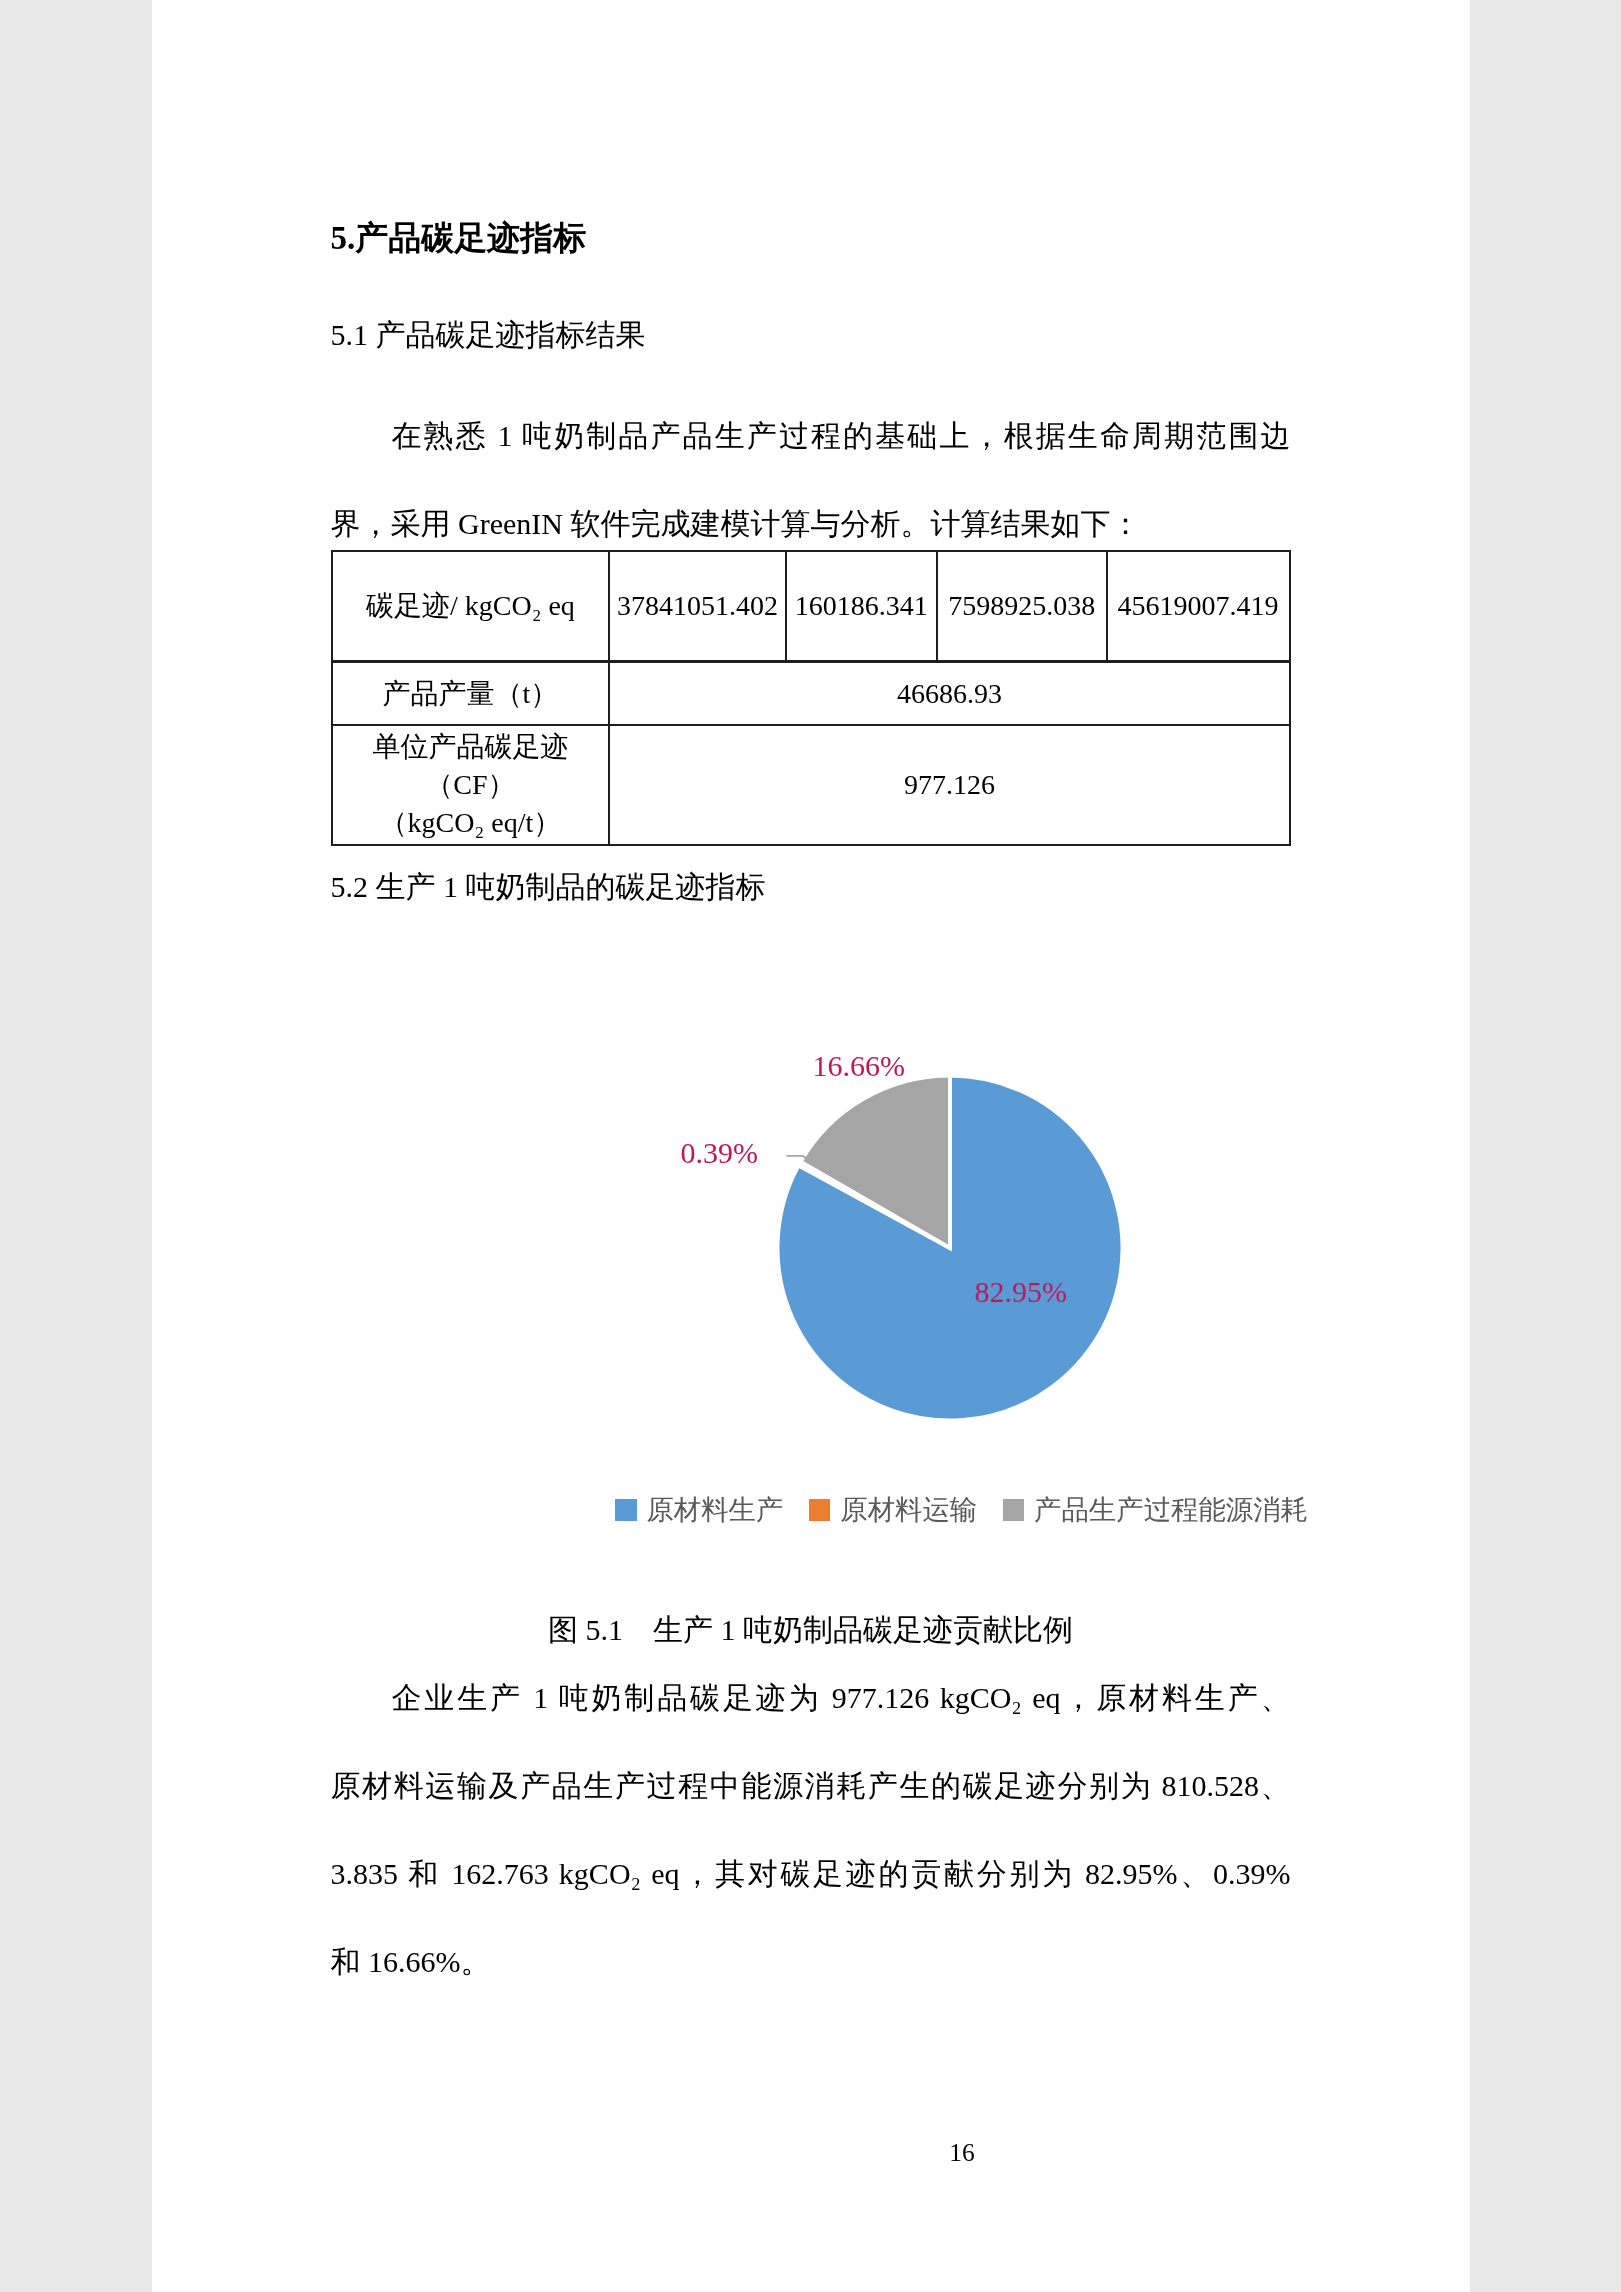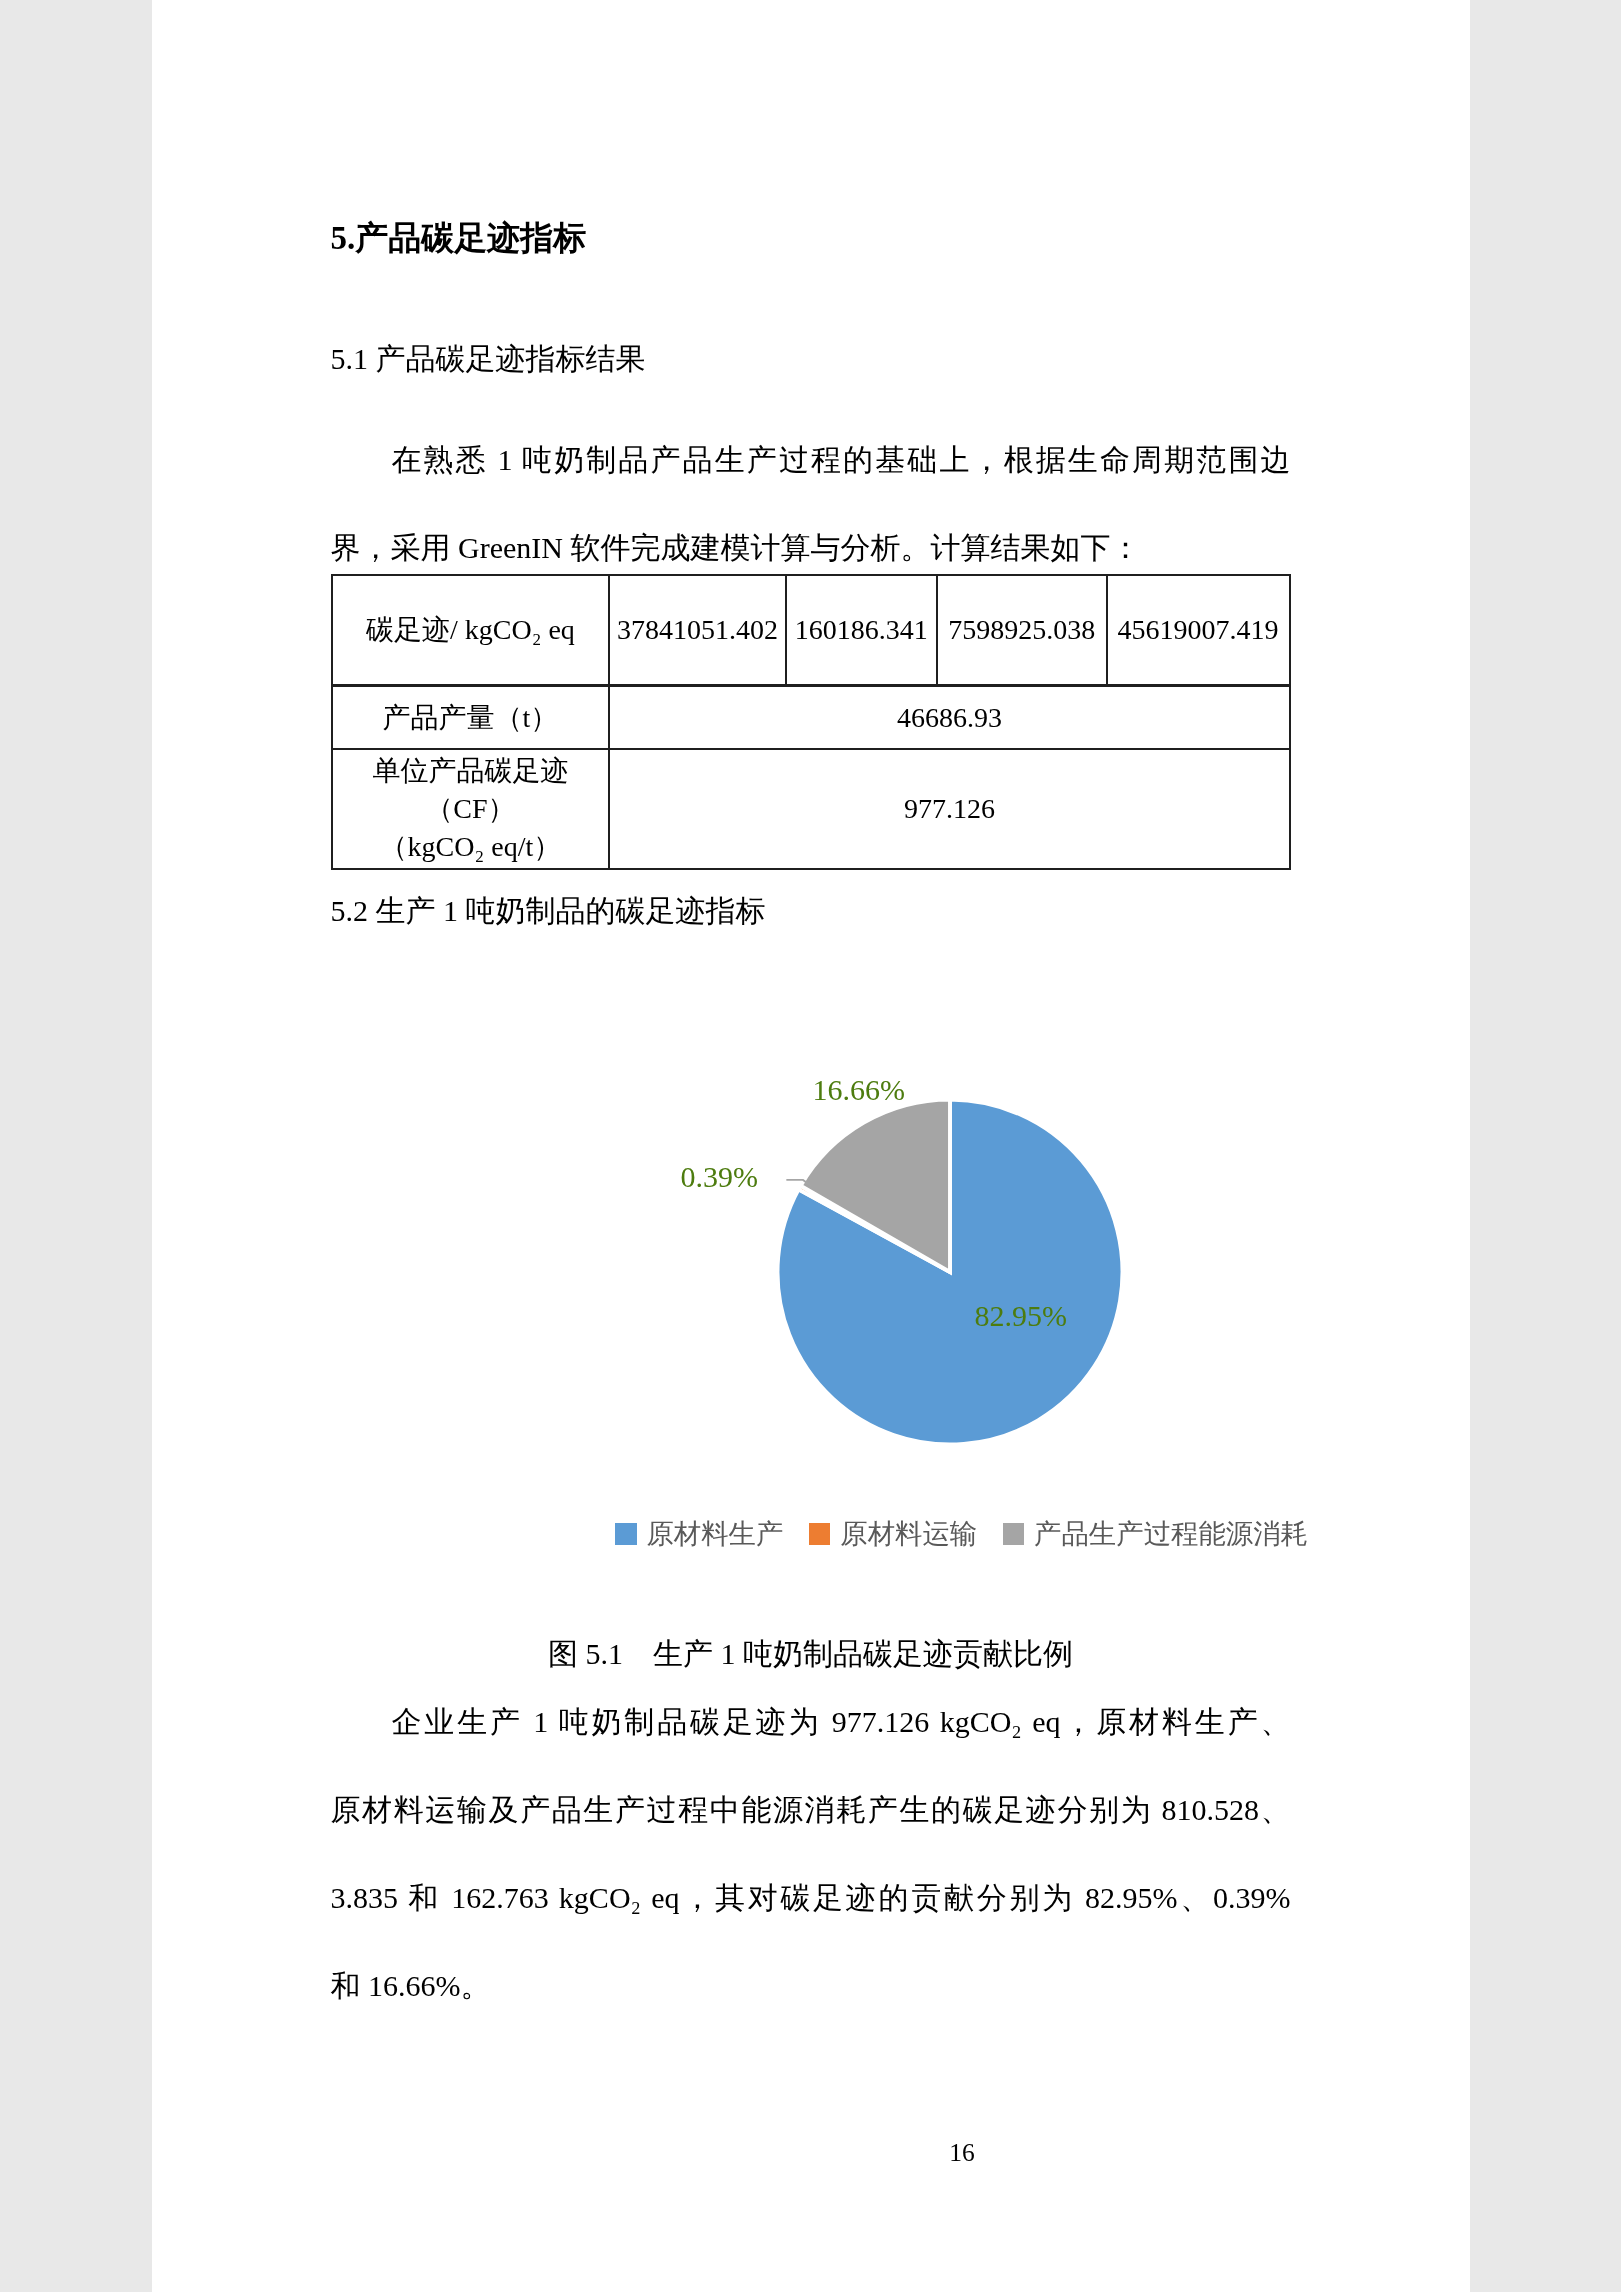--- a/index.html
+++ b/index.html
@@ -9,21 +9,21 @@
     margin:0 auto;
     background:#ffffff;
     font-family:"Liberation Serif","DejaVu Serif",serif;
     color:#000;
     box-sizing:border-box;
     padding:0 179px;
     overflow:hidden;
   }
   .h1{margin:218px 0 0 0;font-size:33px;font-weight:bold;line-height:1.25;}
   .h2{margin:0;font-size:30px;font-weight:normal;line-height:1.3;}
-  .h2-a{margin-top:80px;}
+  .h2-a{margin-top:56px;}
   .h2-b{margin-top:21.6px;}
   .para .line{font-size:30px;line-height:41px;}
   .line.justify{text-align:justify;text-align-last:justify;}
   .indent{padding-left:61px;}
   .p1-l1{margin-top:61px;}
   .p1-l2{margin-top:47px;}
   .p2-l{margin-top:47px;}
   .p2-l1{margin-top:25.5px;}
 
   
@@ -48,21 +48,21 @@
   .cf-table tr.r3 td{height:82px;}
   .bold{font-weight:bold;}
 
   
   .chart{position:relative;width:1262px;height:578px;margin-top:57px;}
   .chart-title{
     position:absolute;left:0;top:9.8px;width:100%;
     text-align:center;font-size:29px;color:#808080;
   }
   .pie-wrap{position:absolute;left:423px;top:89px;width:392px;height:392px;}
-  .pie-label{position:absolute;font-size:30px;color:#4d7c0f;}
+  .pie-label{position:absolute;font-size:30px;color:#be185d;}
   .lab-0{left:644px;top:312px;}           
   .lab-1{left:350px;top:173px;width:103px;} 
   .lab-2{left:482px;top:86px;}            
   .legend{
     position:absolute;left:0;top:529px;width:100%;
     display:flex;justify-content:center;align-items:center;gap:25.5px;
     font-size:27.4px;color:#595959;
   }
   .legend-item{display:flex;align-items:center;gap:9.8px;}
   .legend-swatch{width:21.6px;height:21.6px;display:inline-block;}

